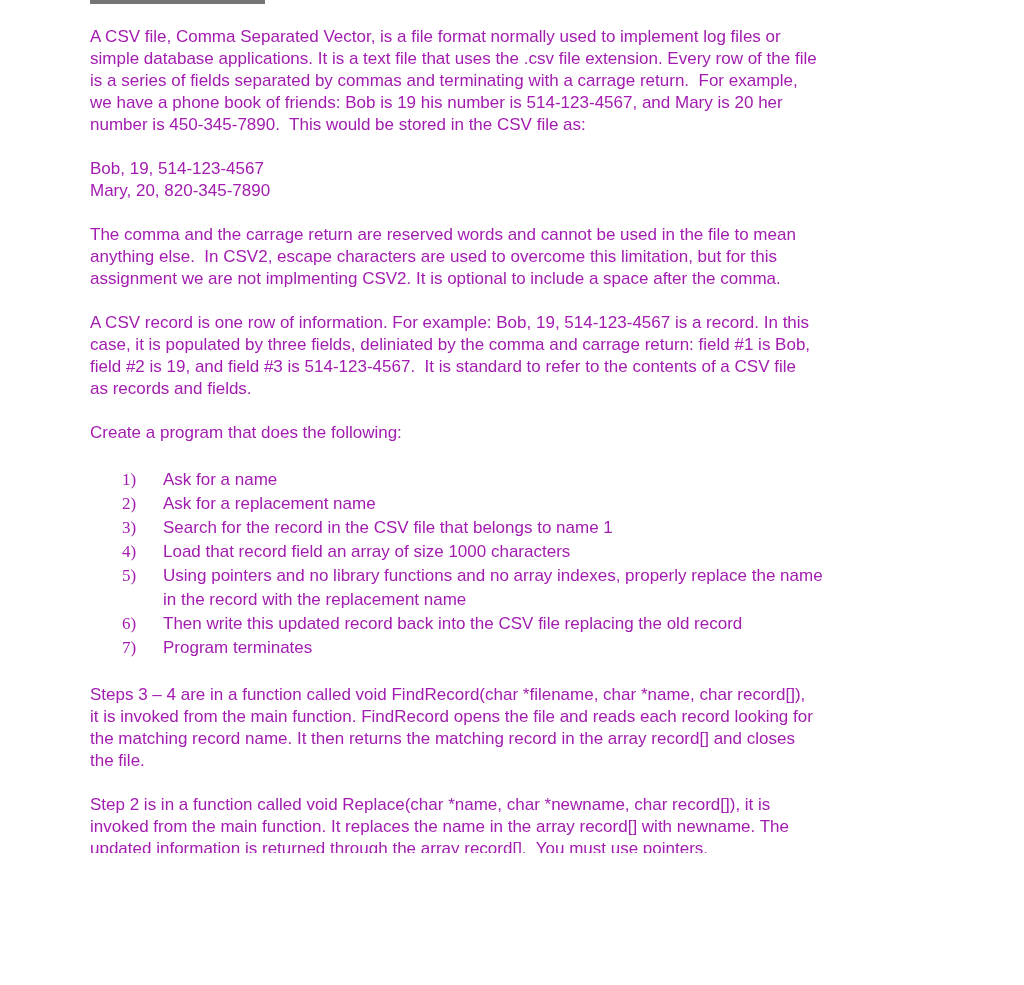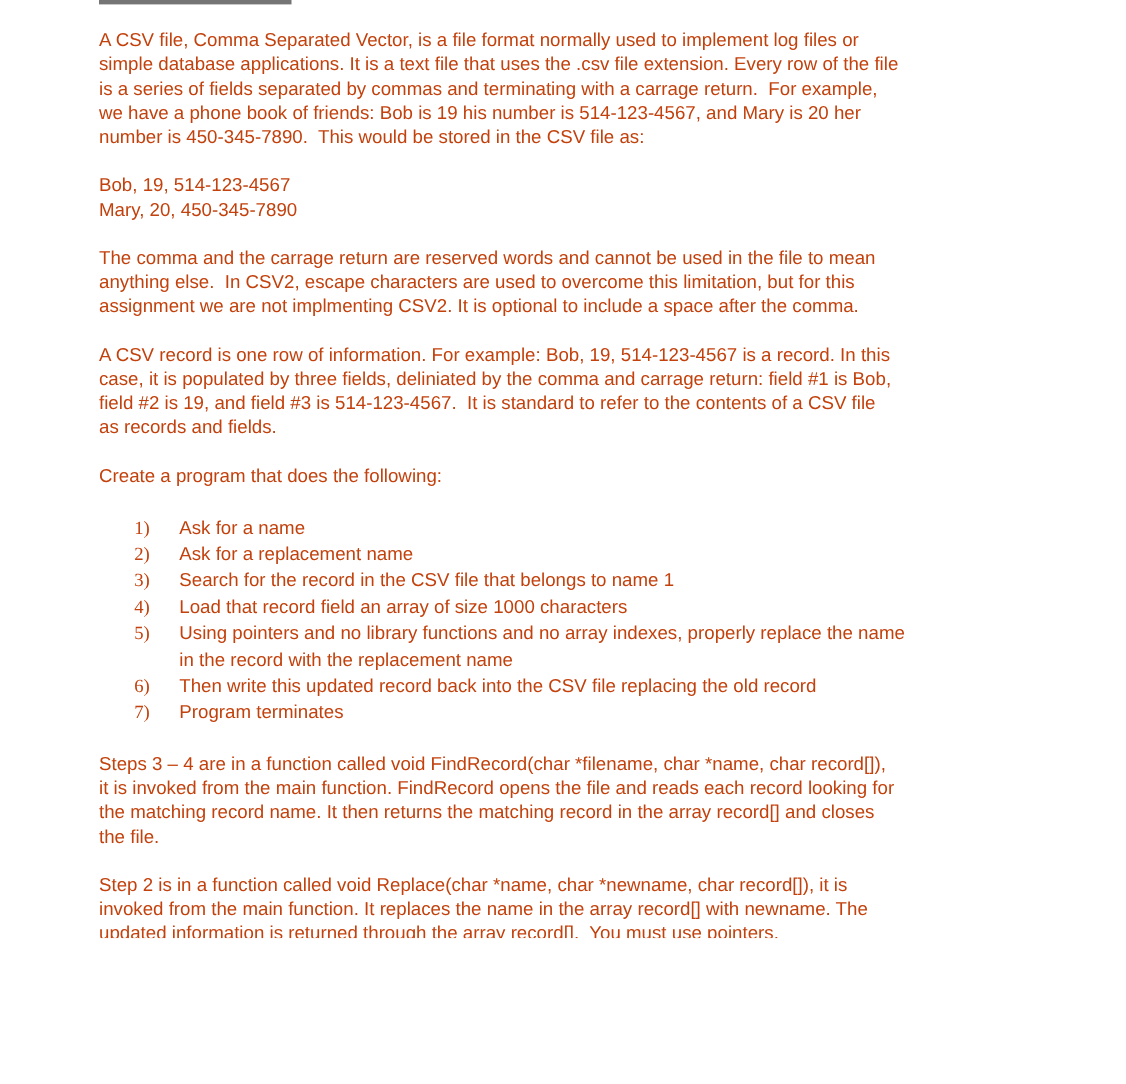--- a/index.html
+++ b/index.html
@@ -7,21 +7,21 @@
     padding: 0;
     background: #ffffff;
   }
   .page {
     position: relative;
     width: 1024px;
     height: 853px;
     background: #ffffff;
     overflow: hidden;
     font-family: "Liberation Sans", sans-serif;
-    color: #c2410c;
+    color: #a21caf;
     text-decoration: underline;
   }
   .top-rule {
     position: absolute;
     left: 90px;
     top: 0;
     width: 175px;
     height: 4px;
     background: #757575;
   }
@@ -66,21 +66,21 @@
   <div class="top-rule"></div>
   <div class="content">
 
     <p class="para">A CSV file, Comma Separated Vector, is a file format normally used to implement log files or
 simple database applications. It is a text file that uses the .csv file extension. Every row of the file
 is a series of fields separated by commas and terminating with a carrage return.  For example,
 we have a phone book of friends: Bob is 19 his number is 514-123-4567, and Mary is 20 her
 number is 450-345-7890.  This would be stored in the CSV file as:</p>
 
     <p class="para">Bob, 19, 514-123-4567
-Mary, 20, 450-345-7890</p>
+Mary, 20, 820-345-7890</p>
 
     <p class="para">The comma and the carrage return are reserved words and cannot be used in the file to mean
 anything else.  In CSV2, escape characters are used to overcome this limitation, but for this
 assignment we are not implmenting CSV2. It is optional to include a space after the comma.</p>
 
     <p class="para">A CSV record is one row of information. For example: Bob, 19, 514-123-4567 is a record. In this
 case, it is populated by three fields, deliniated by the comma and carrage return: field #1 is Bob,
 field #2 is 19, and field #3 is 514-123-4567.  It is standard to refer to the contents of a CSV file
 as records and fields.</p>
 

